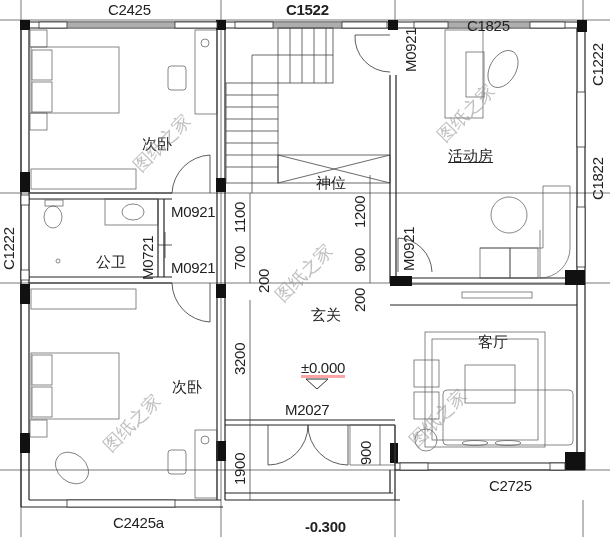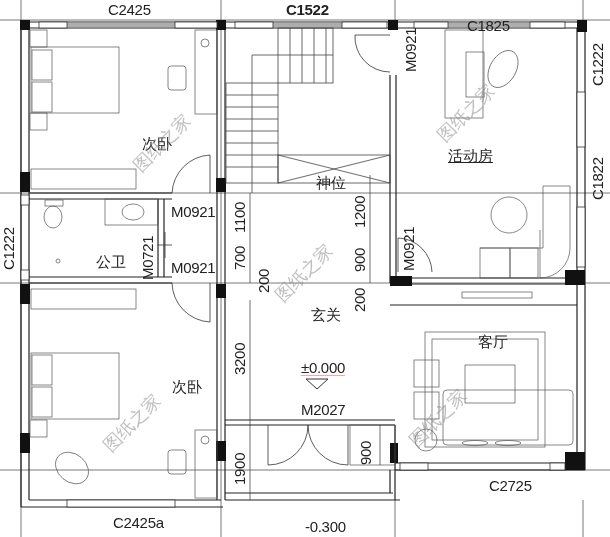--- a/index.html
+++ b/index.html
@@ -3,21 +3,21 @@
 <meta charset="utf-8">
 <style>
   html,body{margin:0;padding:0;background:#fff;}
   body{width:610px;height:537px;overflow:hidden;position:relative;font-family:"Liberation Sans","DejaVu Sans",sans-serif;}
   #plan{position:absolute;left:0;top:0;width:610px;height:537px;}
   .lbl{position:absolute;color:#222;font-family:"Liberation Sans","DejaVu Sans",sans-serif;white-space:nowrap;line-height:1;}
   .dim{font-size:15px;letter-spacing:-0.3px;}
   .room{font-size:15px;font-family:"DejaVu Sans",sans-serif;}
   .vert{transform-origin:left top;transform:rotate(-90deg);}
   .wm{position:absolute;color:rgba(140,140,140,0.55);font-size:18px;font-family:"DejaVu Sans",sans-serif;transform:rotate(-45deg);transform-origin:left top;white-space:nowrap;}
-  .elev{border-bottom:1px solid #fca5a5;}
+  .elev{border-bottom:3px solid #fca5a5;}
 </style>
 </head>
 <body>
 
 <svg id="plan" viewBox="0 0 610 537" xmlns="http://www.w3.org/2000/svg" fill="none" stroke="#333" stroke-width="1">
 
   <g stroke="#555" stroke-width="0.8">
     <line x1="0" y1="20" x2="610" y2="20"></line>
     <line x1="0" y1="193" x2="610" y2="193"></line>
     <line x1="0" y1="283" x2="610" y2="283"></line>
@@ -215,21 +215,21 @@
 <div class="lbl dim vert" style="left:590px;top:200px;">C1822</div>
 <div class="lbl dim vert" style="left:1px;top:270px;">C1222</div>
 <div class="lbl dim" style="left:113px;top:515px;">C2425a</div>
 <div class="lbl dim" style="left:489px;top:478px;">C2725</div>
 
 <div class="lbl dim" style="left:171px;top:204px;">M0921</div>
 <div class="lbl dim" style="left:171px;top:260px;">M0921</div>
 <div class="lbl dim vert" style="left:140px;top:280px;">M0721</div>
 <div class="lbl dim vert" style="left:403px;top:72px;">M0921</div>
 <div class="lbl dim vert" style="left:401px;top:271px;">M0921</div>
-<div class="lbl dim" style="left:285px;top:402px;margin-left:16px;">M2027</div>
+<div class="lbl dim" style="left:285px;top:402px;">M2027</div>
 
 <div class="lbl room" style="left:142px;top:137px;">次卧</div>
 <div class="lbl room" style="left:172px;top:380px;">次卧</div>
 <div class="lbl room" style="left:96px;top:225px;margin-top:30px;">公卫</div>
 <div class="lbl room" style="left:316px;top:176px;">神位</div>
 <div class="lbl room" style="left:448px;top:149px;text-decoration:underline;">活动房</div>
 <div class="lbl room" style="left:311px;top:308px;">玄关</div>
 <div class="lbl room" style="left:478px;top:335px;">客厅</div>
 
 <div class="lbl dim vert" style="left:232px;top:233px;">1100</div>
@@ -239,19 +239,19 @@
 <div class="lbl dim vert" style="left:352px;top:272px;">900</div>
 <div class="lbl dim vert" style="left:352px;top:312px;">200</div>
 <div class="lbl dim vert" style="left:232px;top:375px;">3200</div>
 <div class="lbl dim vert" style="left:232px;top:485px;">1900</div>
 <div class="lbl dim vert" style="left:358px;top:465px;">900</div>
 
 <div class="lbl dim elev" style="left:301px;top:360px;">±0.000</div>
 <svg style="position:absolute;left:306px;top:378px;" width="22" height="12">
     <path d="M0 1 L22 1 L11 11 Z" fill="none" stroke="#333" stroke-width="1"></path>
   </svg>
-<div class="lbl dim" style="left:305px;top:519px;">-0.300</div>
+<div class="lbl dim" style="left:305px;top:519px;font-weight:bold;">-0.300</div>
 
 <div class="wm" style="left:128px;top:160px;">图纸之家</div>
 <div class="wm" style="left:432px;top:130px;">图纸之家</div>
 <div class="wm" style="left:270px;top:290px;">图纸之家</div>
 <div class="wm" style="left:98px;top:440px;">图纸之家</div>
 <div class="wm" style="left:404px;top:435px;">图纸之家</div>
 
 </body></html>

